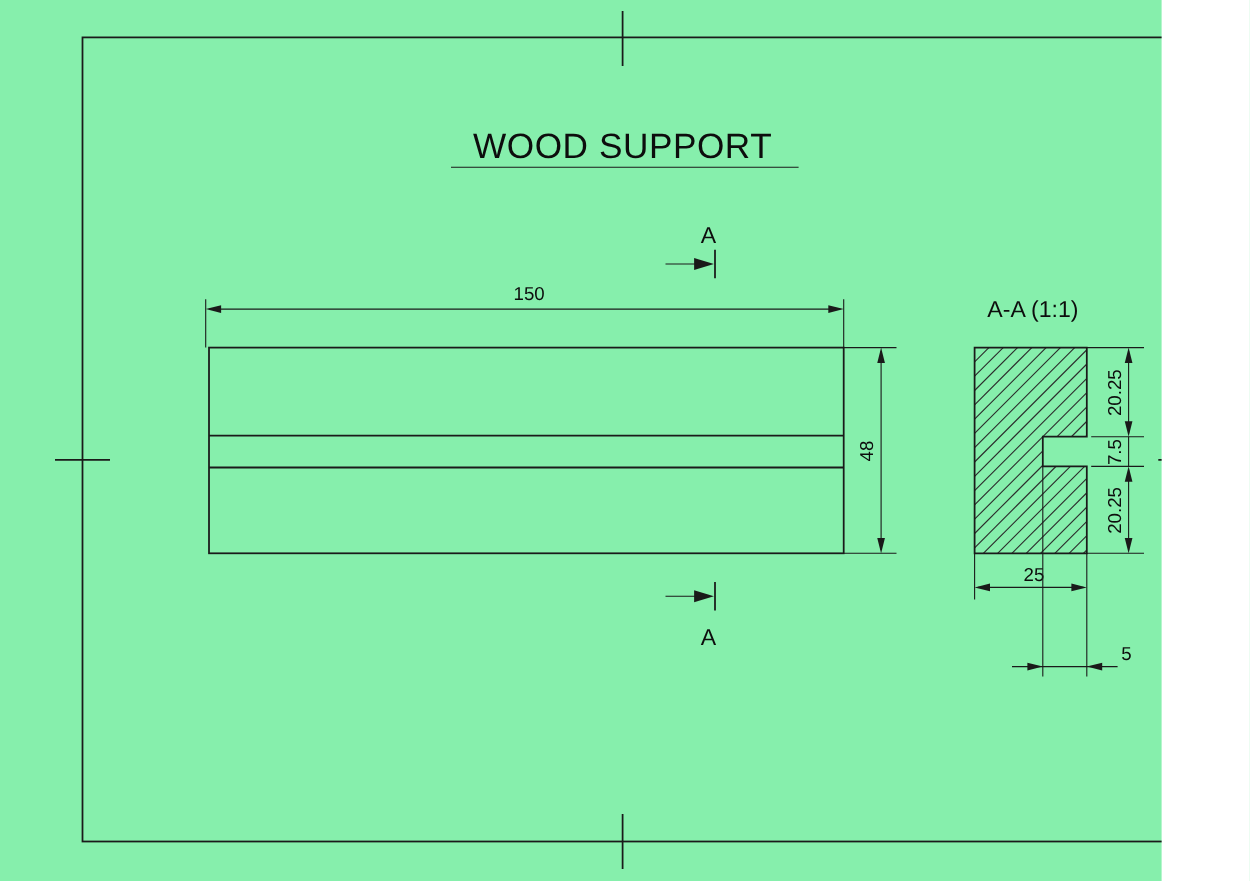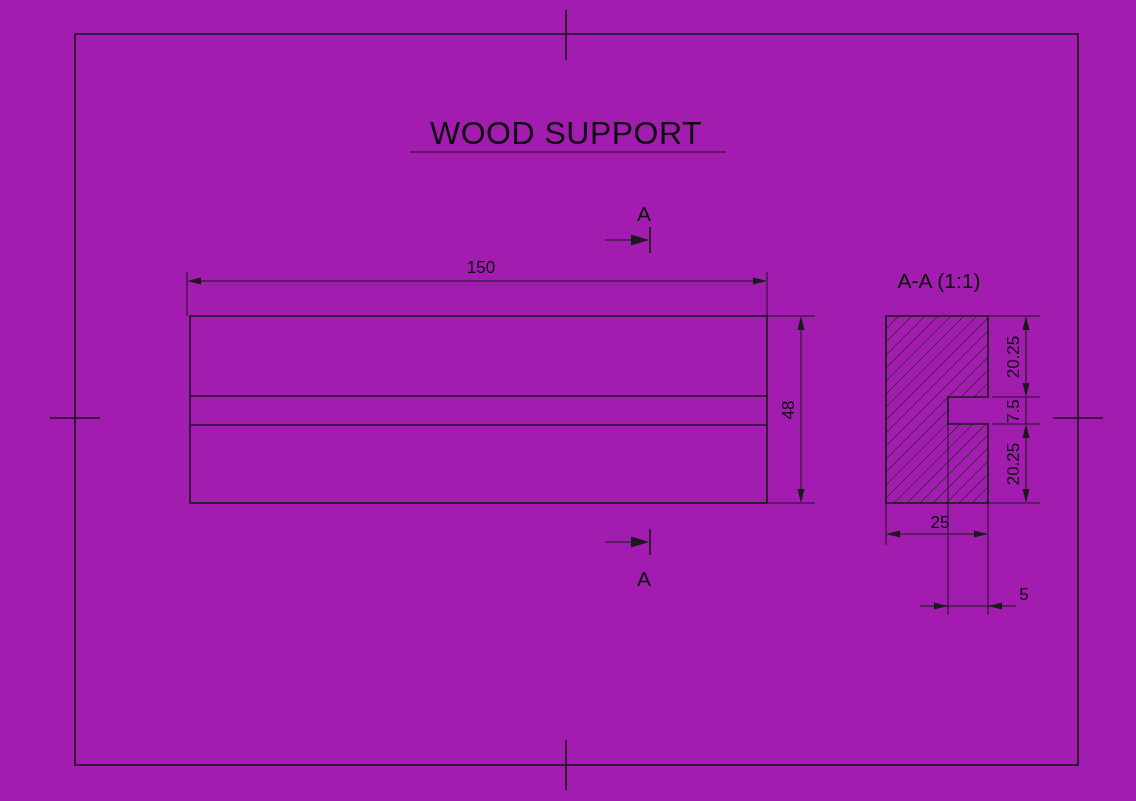--- a/index.html
+++ b/index.html
@@ -6,23 +6,23 @@
   html, body {
     margin: 0;
     padding: 0;
     background: #ffffff;
   }
   body {
     font-family: "Liberation Sans", sans-serif;
   }
   #sheet {
     position: relative;
-    width: 1136px;
+    width: 1056px;
     height: 801px;
-    background: #a21caf;
+    background: #86efac;
     overflow: hidden;
   }
   #sheet svg {
     display: block;
   }
   .thin  { stroke: #1a1a1a; stroke-width: 1;   fill: none; }
   .med   { stroke: #1a1a1a; stroke-width: 1.6; fill: none; }
   .hatch { stroke: #2b2b2b; stroke-width: 1;   fill: none; }
   .dimline { stroke: #1a1a1a; stroke-width: 1; fill: none; }
   .extline { stroke: #1a1a1a; stroke-width: 1; fill: none; }

